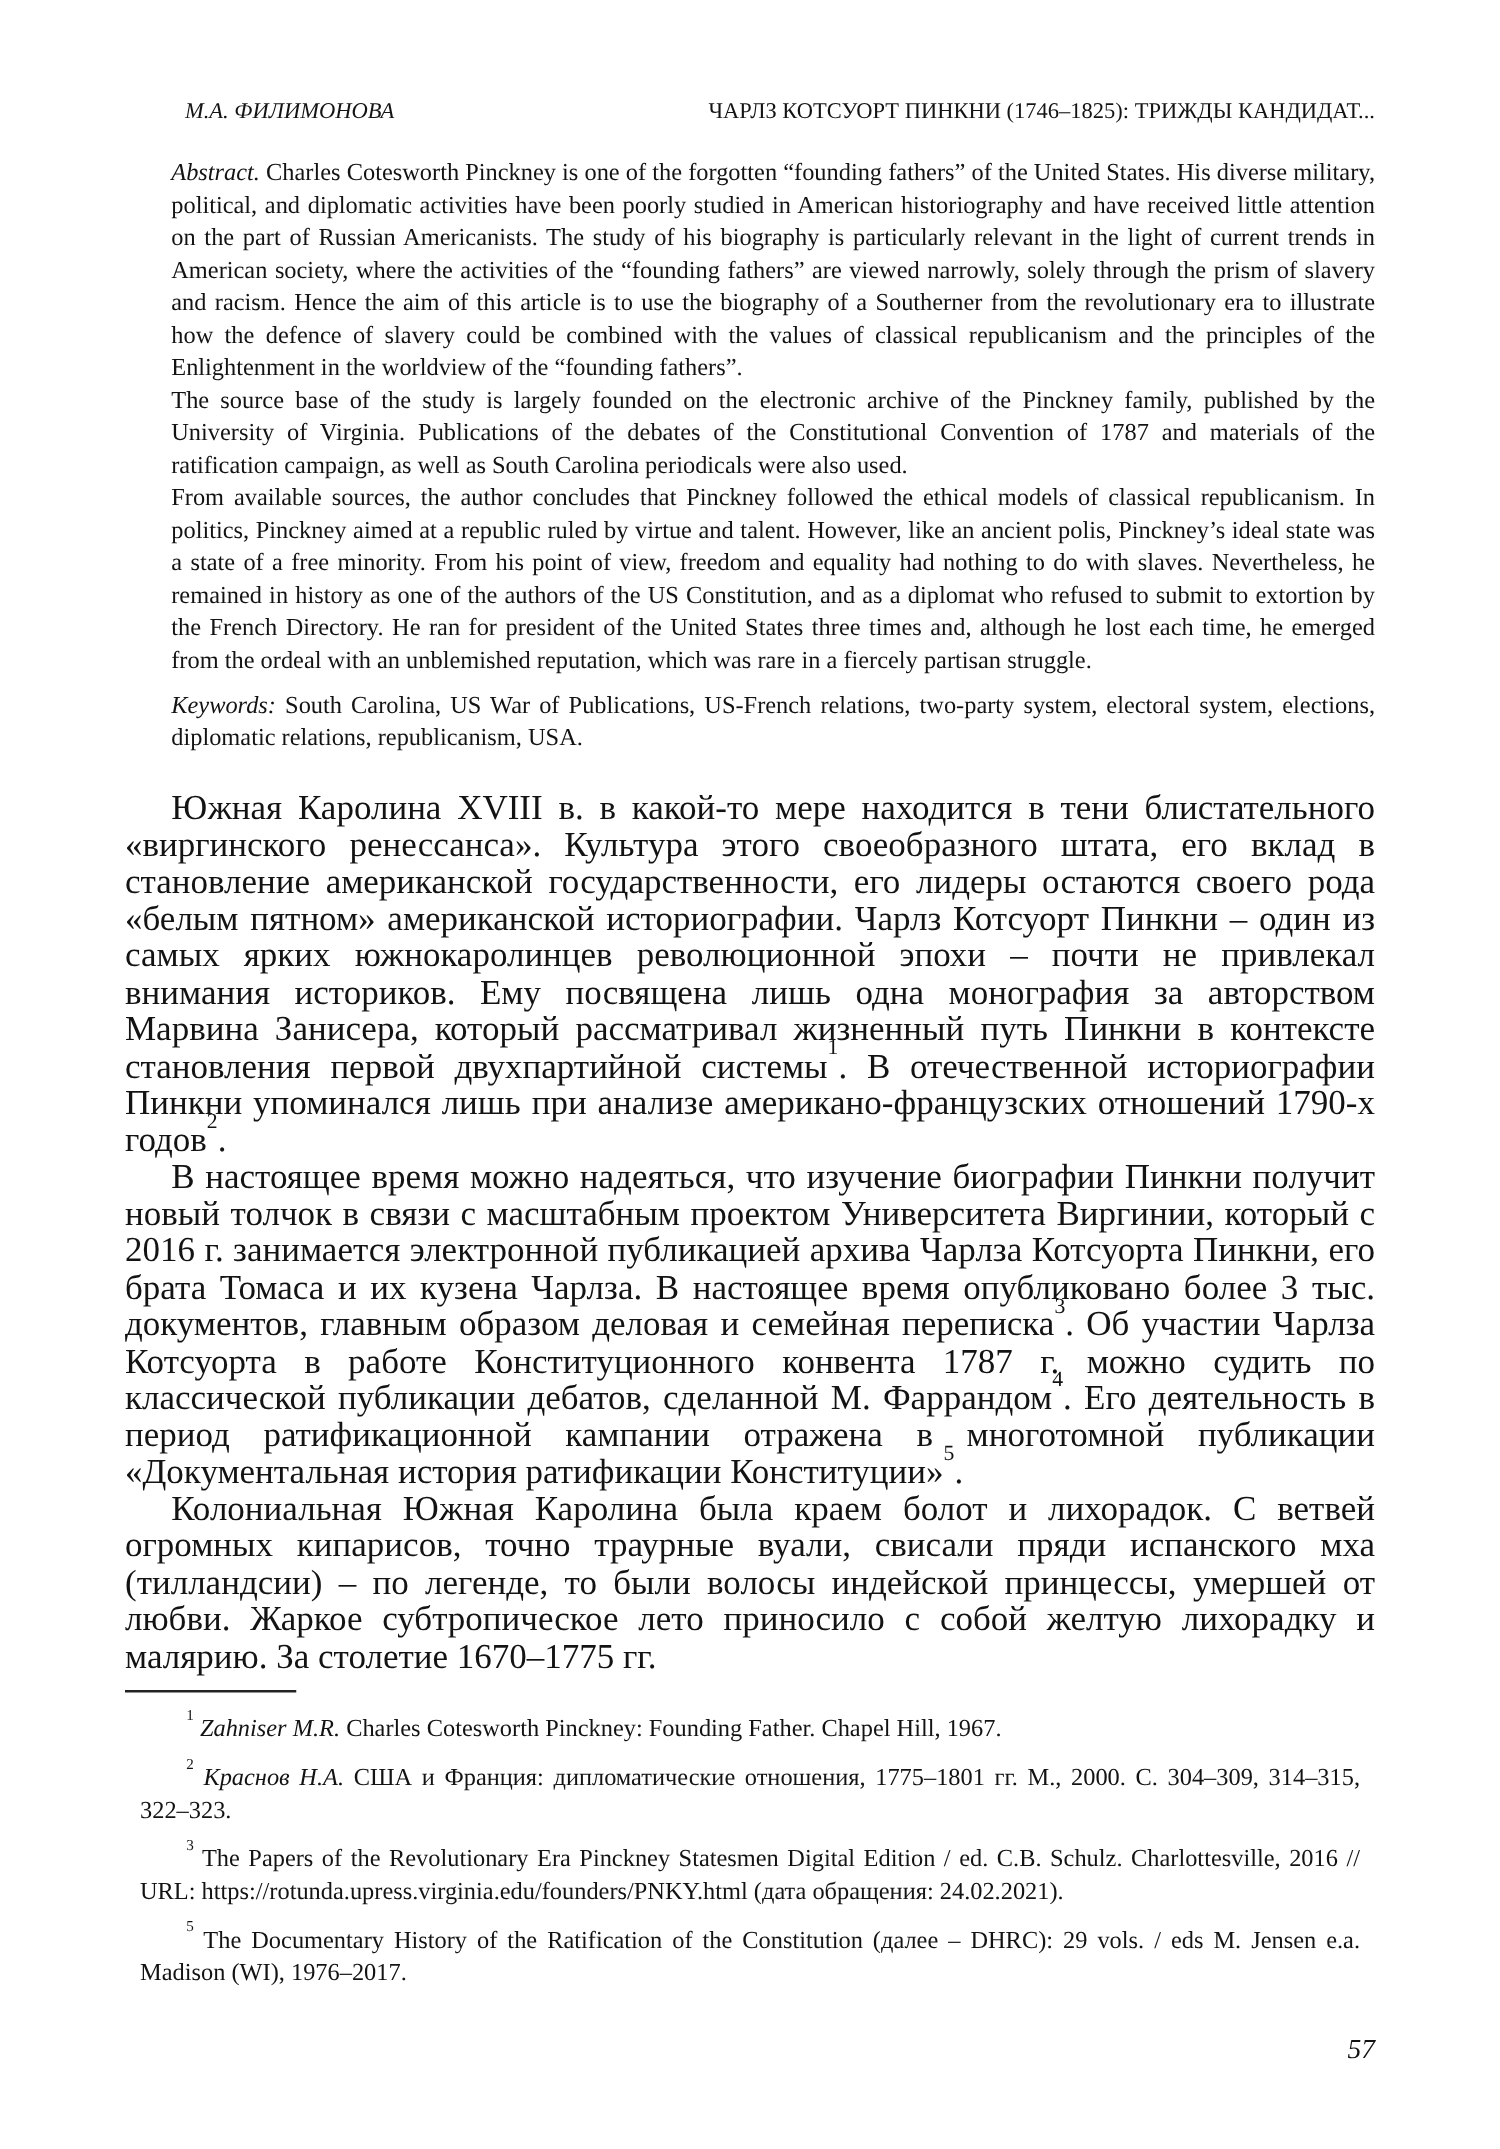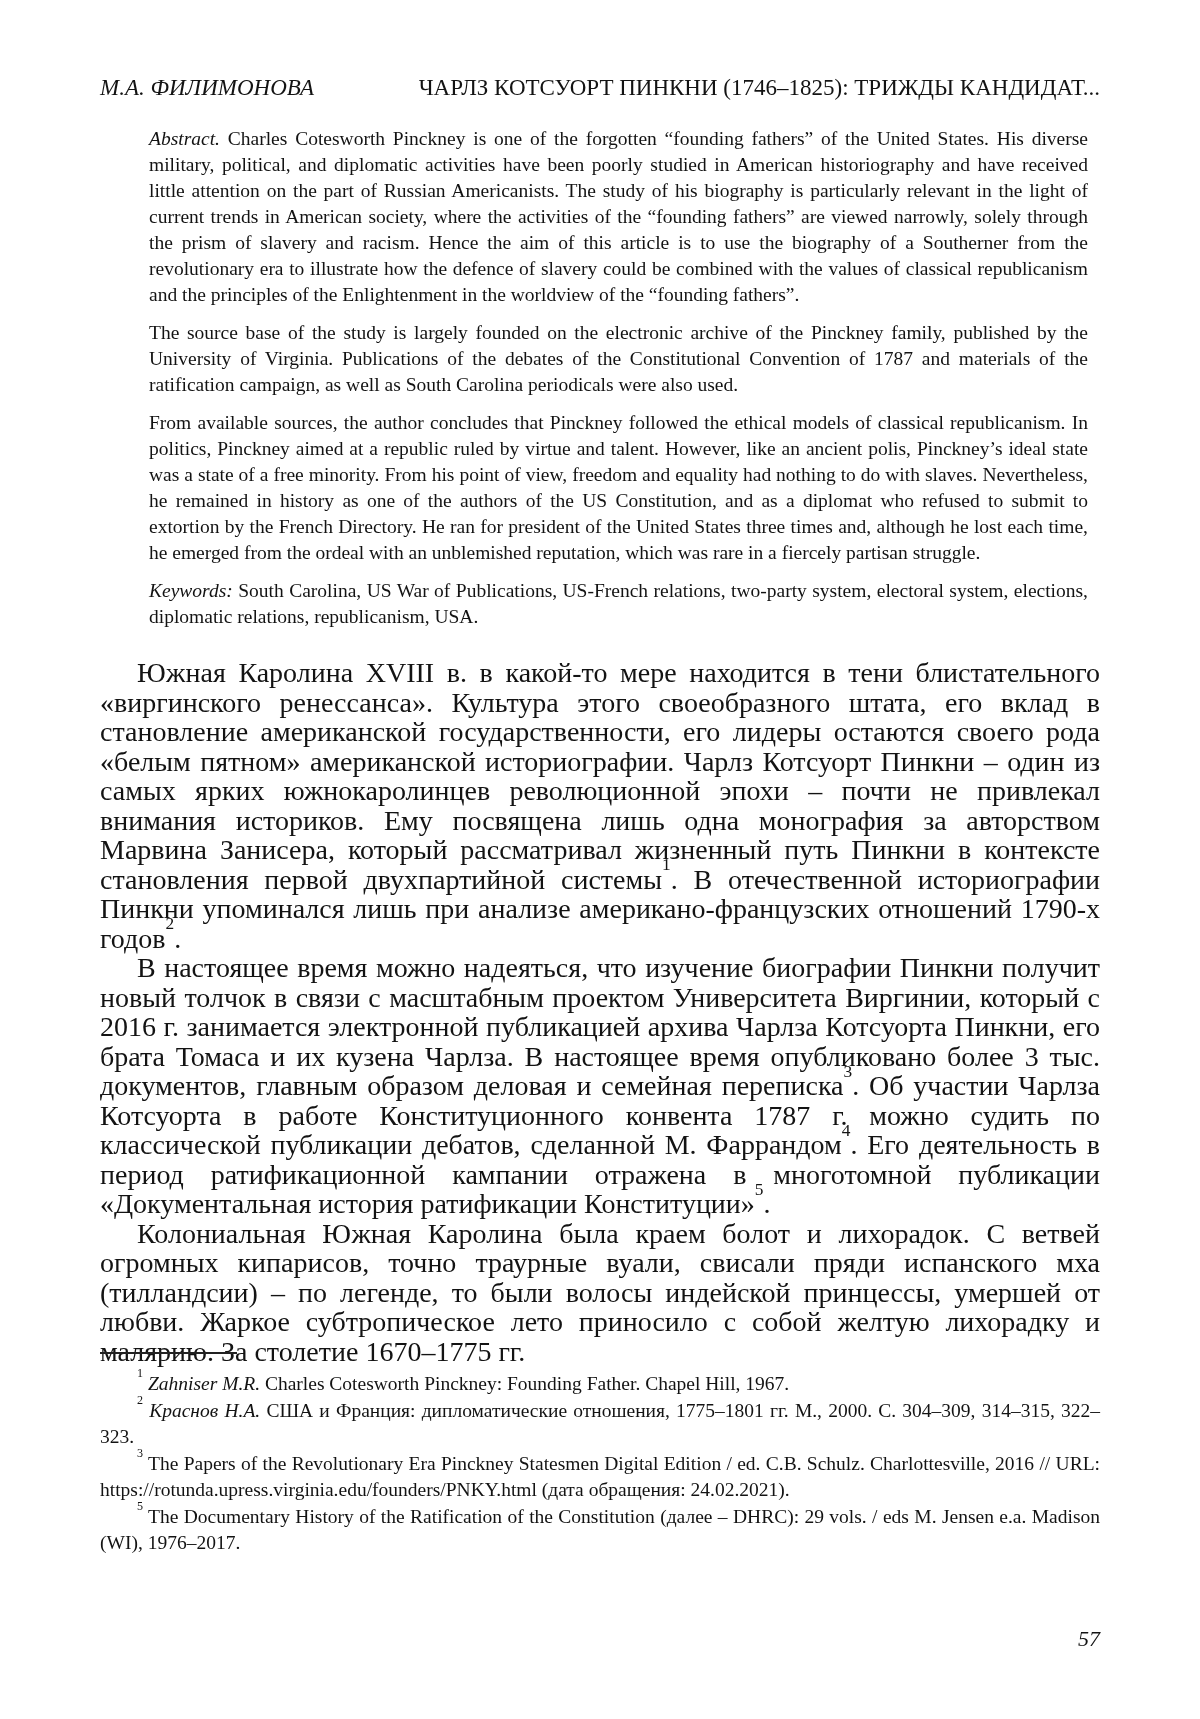--- a/index.html
+++ b/index.html
@@ -8,45 +8,45 @@
     width:1200px; height:1719px;
     background:#ffffff;
     font-family:"Liberation Serif","DejaVu Serif",serif;
     color:#131313;
     overflow:hidden;
   }
   .content { position:absolute; left:100px; right:100px; top:76px; }
 
   .page-header {
     display:flex; justify-content:space-between; align-items:flex-end;
-    font-size:23px; line-height:24px; white-space:nowrap;
+    font-size:18px; line-height:24px; white-space:nowrap;margin-left:48px;
   }
   .running-author { font-style:italic; }
 
   .abstract-block {
     margin:26px 0 0 37px;
     font-size:19.5px; line-height:26px;
     text-align:justify;
   }
-  .abstract-block p { margin:12px; }
+  .abstract-block p { margin:0; }
   .keywords-par { margin-top:10px !important; }
 
   .body-block {
     margin-top:28px;
     font-size:28px; line-height:29.5px;
     text-align:justify;
   }
   .body-block p { margin:0; text-indent:37px; }
 
   .footnotes-block {
     position:absolute; left:100px; right:100px; top:1352px;
     font-size:19.5px; line-height:26.5px;
     text-align:justify;
   }
-  .footnotes-block p { margin:0; text-indent:37px; }
+  .footnotes-block p { margin:12px; text-indent:37px; }
   .fn-rule {
     width:137px; height:0;
     border-top:2px solid #222222;
     margin:0 0 17px 0;
   }
 
   sup { font-size:0.62em; line-height:0; position:relative; top:-0.45em; }
   i, .it { font-style:italic; }
 
   .page-number {

